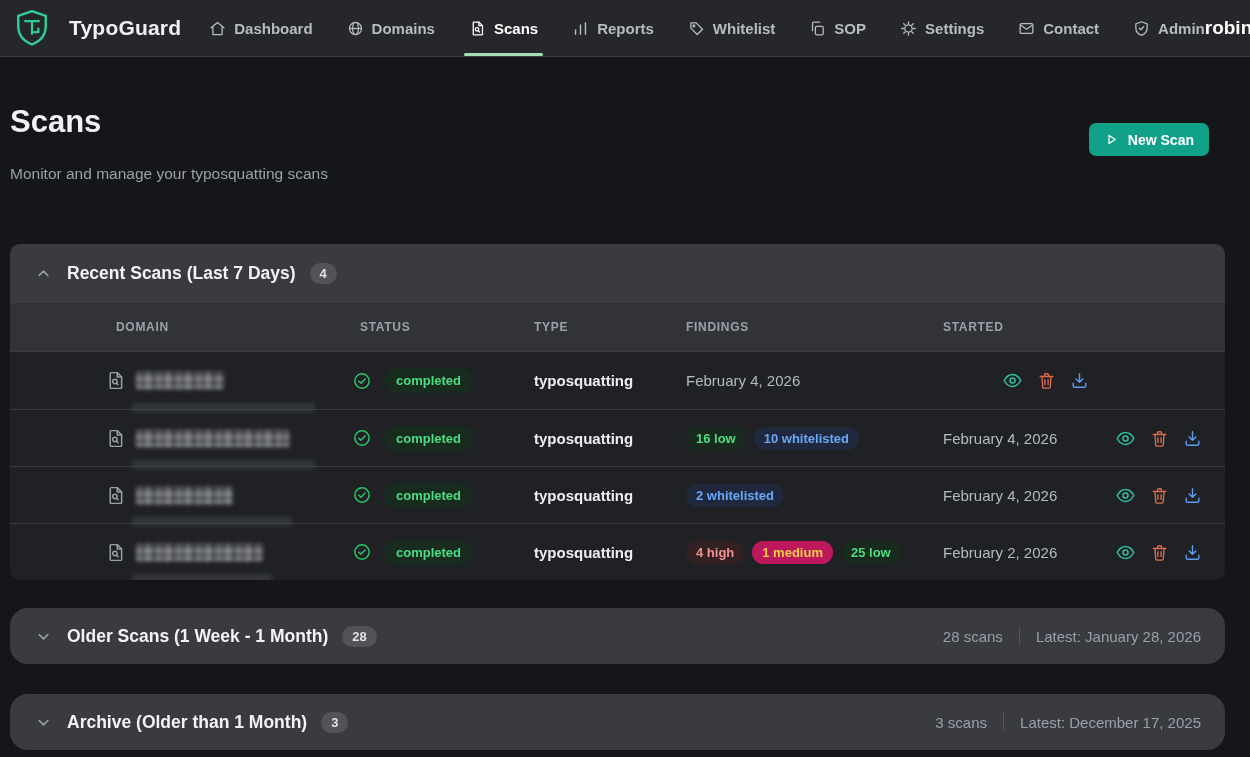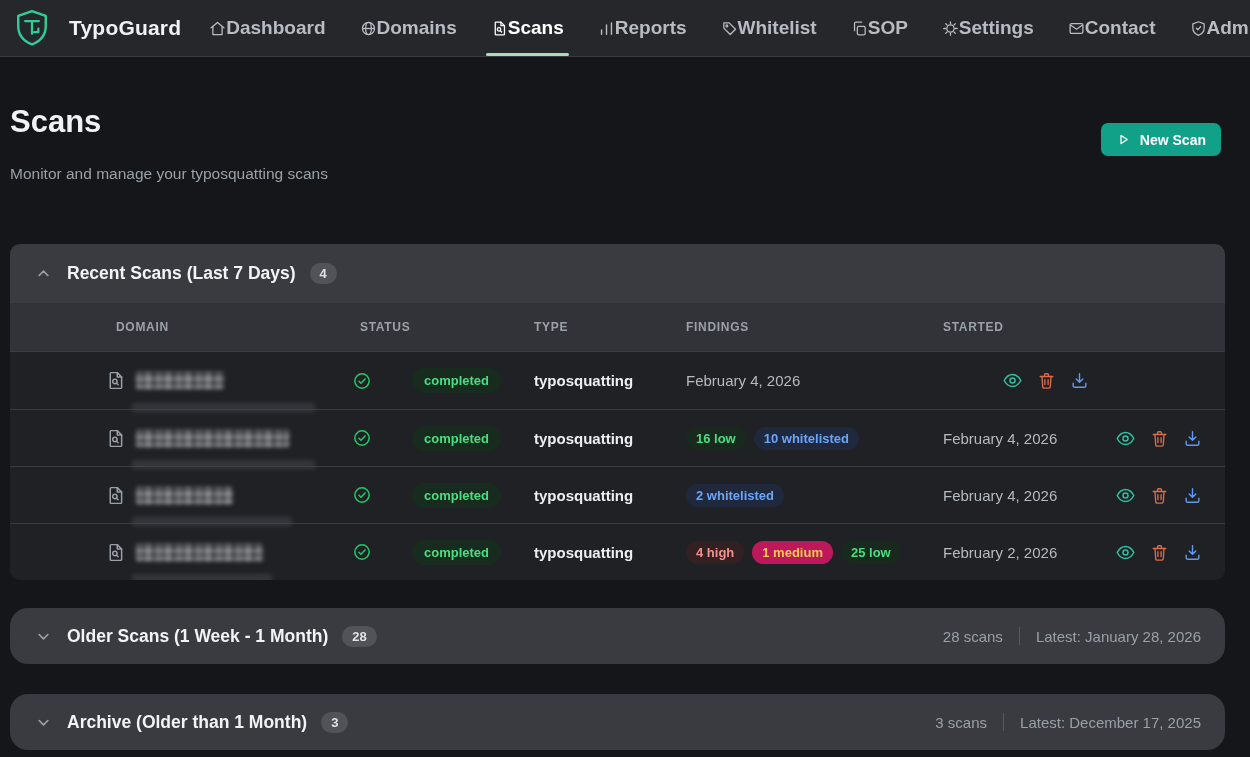--- a/index.html
+++ b/index.html
@@ -14,33 +14,33 @@
   html,body{width:1250px;height:757px;overflow:hidden;}
   body{background:var(--bg);font-family:"Liberation Sans",sans-serif;color:var(--text);}
   svg{display:block;}
 
   
   nav{height:57px;background:var(--nav-bg);border-bottom:1px solid var(--nav-line);
       display:flex;align-items:center;padding:0 2px 0 14px;}
   .brand{display:flex;align-items:center;gap:19px;cursor:pointer;}
   .brand-name{font-size:21px;font-weight:700;letter-spacing:.2px;}
   .nav-items{display:flex;align-items:center;gap:34px;margin-left:28px;height:100%;}
-  .nav-item{display:flex;align-items:center;height:100%;position:relative;
-            color:#b7bbc2;font-size:19px;font-weight:600;cursor:pointer;text-decoration:none;}
+  .nav-item{display:flex;align-items:center;gap:8px;height:100%;position:relative;
+            color:#b7bbc2;font-size:15px;font-weight:600;cursor:pointer;text-decoration:none;}
   .nav-item.active{color:#fff;}
   .nav-item .underline{position:absolute;left:-5px;right:-5px;bottom:0;height:3px;
             background:#a9ddb6;border-radius:2px;}
   .user{margin-left:auto;font-size:19px;font-weight:700;color:#fff;white-space:nowrap;cursor:pointer;}
 
   
   main{margin:0 25px 0 10px;}
   .page-head{position:relative;padding-top:46px;}
   h1{font-size:31px;font-weight:700;line-height:38px;}
   .subtitle{margin-top:24px;font-size:15.5px;color:var(--muted);}
-  .new-scan{position:absolute;right:4px;top:66px;height:33px;display:flex;align-items:center;gap:9px;
+  .new-scan{position:absolute;right:16px;top:66px;height:33px;display:flex;align-items:center;gap:9px;
             background:var(--teal);color:#fff;border:none;border-radius:7px;padding:0 15px;
             font-family:inherit;font-size:14px;font-weight:700;cursor:pointer;}
 
   
   .panel{margin-top:61px;border-radius:10px;overflow:hidden;background:var(--row);}
   .sec-head{height:58px;background:var(--panel-head);display:flex;align-items:center;
             padding:0 24px;cursor:pointer;}
   .sec-title{font-size:17.5px;font-weight:700;margin-left:14px;color:#f2f3f5;}
   .count{margin-left:14px;background:#515358;color:#e0e2e5;font-size:13px;font-weight:600;
          border-radius:999px;padding:3px 10px;}
@@ -55,21 +55,21 @@
 
   .trow{height:57px;background:var(--row);}
   .trow + .trow{border-top:1px solid var(--line);}
   .c-domain{display:flex;align-items:center;padding-left:25px;color:#9aa0a8;position:relative;height:100%;cursor:pointer;}
   .blur{height:17px;margin-left:10px;border-radius:2px;
         background:repeating-linear-gradient(90deg,#75787d 0 5px,#505257 5px 10px,#8a8d92 10px 15px,#404247 15px 20px),
                    repeating-linear-gradient(0deg,rgba(255,255,255,.22) 0 4px,rgba(0,0,0,.28) 4px 8px);
         background-blend-mode:overlay;filter:blur(2.3px);}
   .blur-tail{position:absolute;left:52px;bottom:-3px;height:9px;background:#46484d;
              opacity:.55;filter:blur(2px);border-radius:2px;}
-  .c-status{display:flex;align-items:center;padding-left:2px;gap:28px;}
+  .c-status{display:flex;align-items:center;padding-left:2px;}
   .pill{border-radius:999px;font-size:13px;font-weight:600;padding:5px 12px;white-space:nowrap;}
   .pill-completed{background:#182b1f;color:var(--green);margin-left:12px;}
   .c-type{font-size:15px;font-weight:600;padding-left:10px;color:#eceef0;}
   .c-findings{display:flex;align-items:center;gap:8px;padding-left:10px;}
   .pill-sm{border-radius:999px;font-size:13px;font-weight:700;padding:4px 10px;white-space:nowrap;}
   .pill-low{background:#18291e;color:var(--green);}
   .pill-whitelisted{background:#20283d;color:var(--blue);}
   .pill-high{background:#322022;color:var(--salmon);}
   .pill-medium{background:#be185d;color:var(--yellow);}
   .nofind{font-size:15px;color:#8e939b;}

